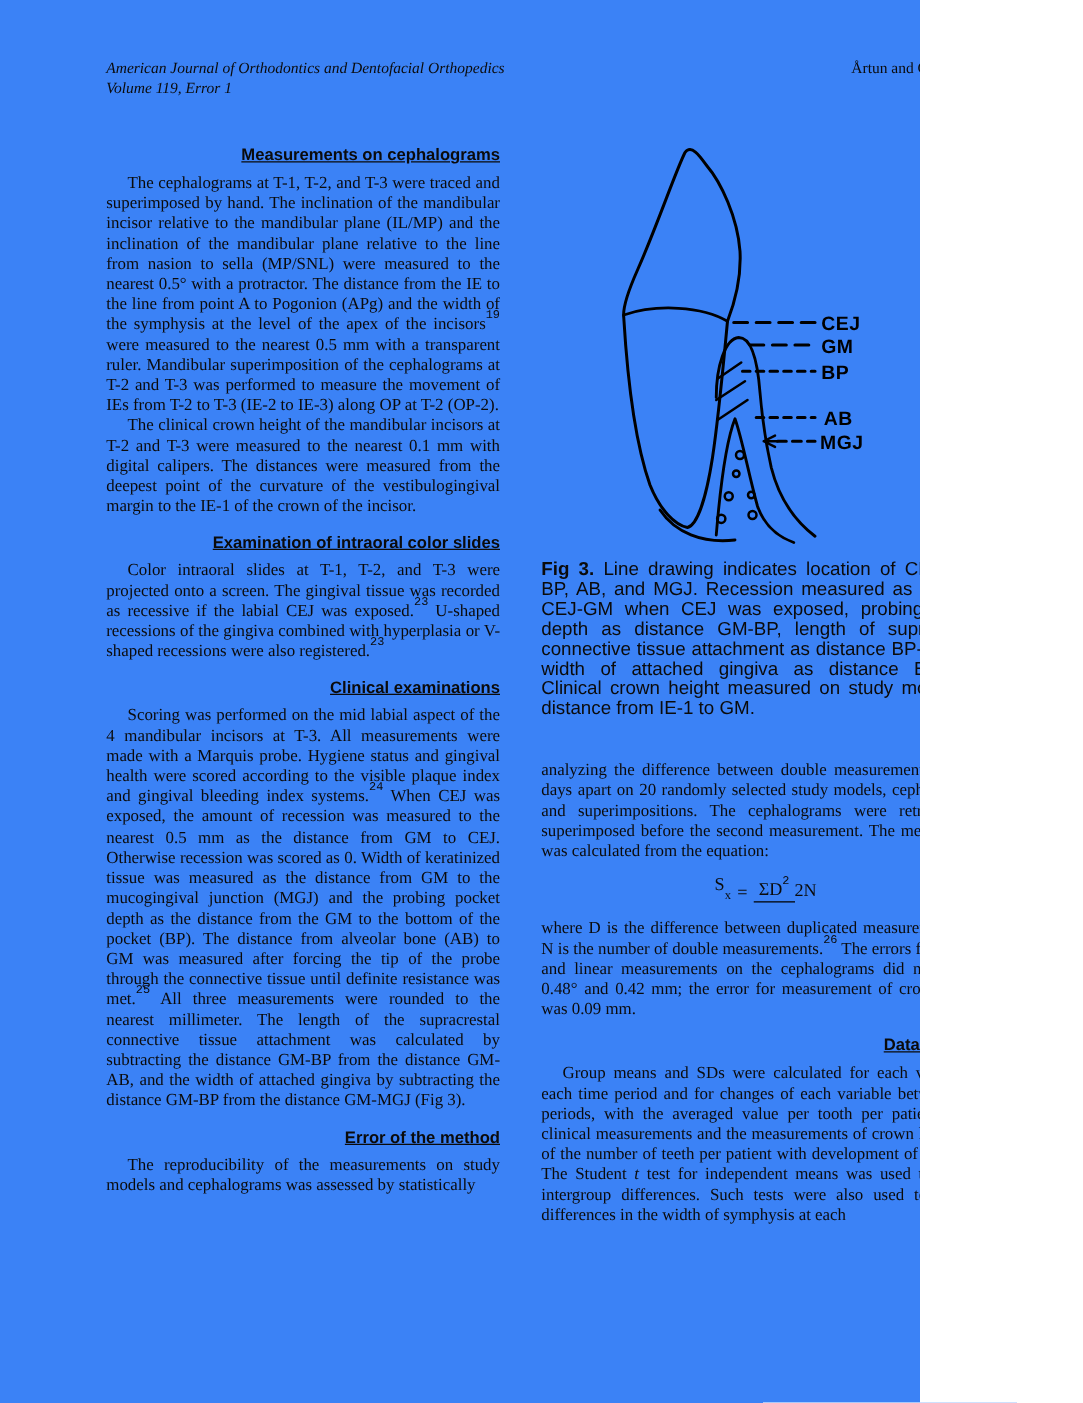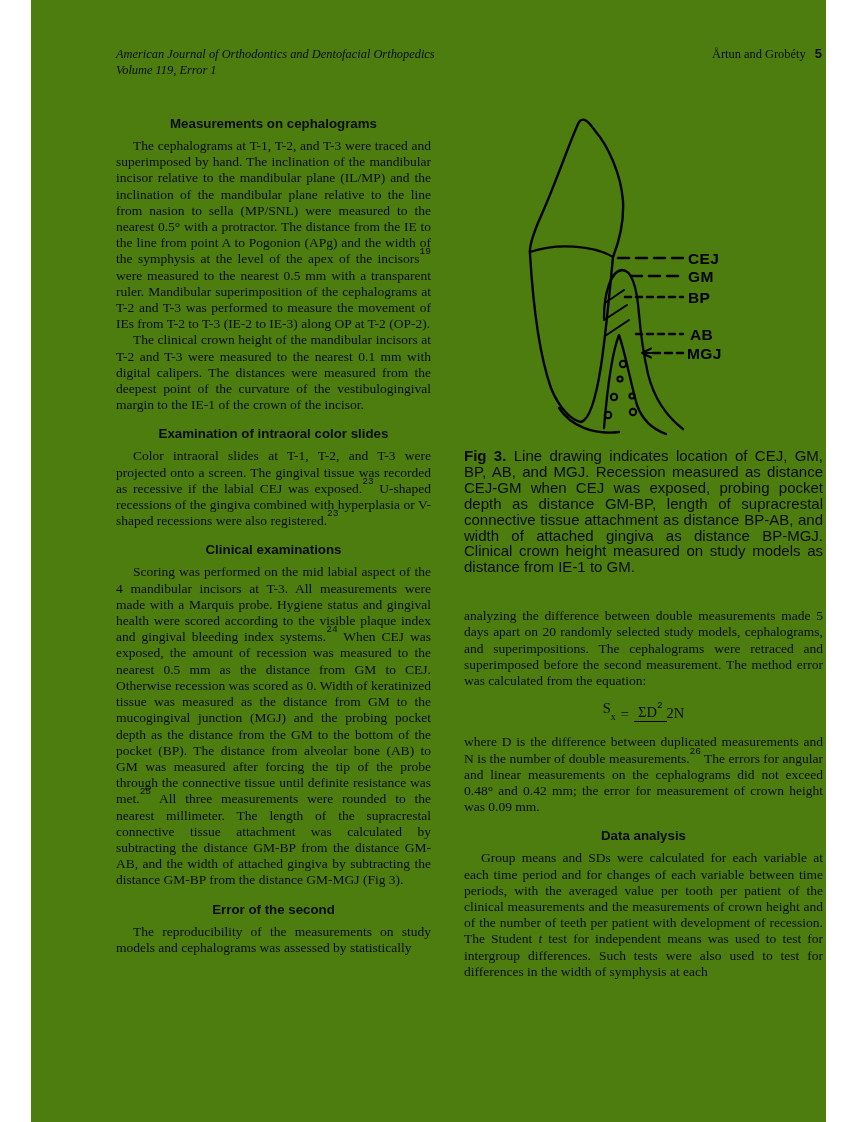--- a/index.html
+++ b/index.html
@@ -1,23 +1,22 @@
 <!DOCTYPE html>
 <html><head>
 <meta charset="utf-8">
 <style>
   html,body{margin:0;padding:0;background:#ffffff;}
   .page{
     position:relative;
-    width:795px;height:1122px;
-    background:#4d7c0f;
+    width:736px;height:1122px;
+    background:#3b82f6;
     color:#0b0b0b;
     font-family:"Liberation Serif", serif;
     overflow:hidden;
-    margin-left:31px;
   }
   
   .runhead{
     position:absolute;left:85px;top:46px;width:706px;
     display:flex;justify-content:space-between;align-items:flex-start;
     font-size:12.4px;line-height:16px;
   }
   .runhead .left{font-style:italic;}
   .runhead .right{white-space:nowrap;}
   .runhead .authors{}
@@ -25,21 +24,21 @@
     font-family:"Liberation Sans",sans-serif;
     font-weight:bold;font-style:normal;font-size:13px;margin-left:6px;
   }
   
   .col{position:absolute;top:108px;font-size:13.5px;line-height:16.2px;text-align:justify;}
   .col-left{left:85px;width:315px;}
   .col-right{left:433px;width:359px;}
   h3.sec{
     font-family:"Liberation Sans",sans-serif;
     font-size:13.3px;font-weight:bold;line-height:16px;
-    margin:13px 0 6px 0;text-align:center;
+    margin:13px 0 6px 0;text-align:right;text-decoration:underline;
   }
   .col-left h3.sec:first-child{margin-top:8px;}
   p.body{margin:0;}
   p.indent{text-indent:17px;}
   sup{font-size:9.5px;line-height:0;position:relative;top:-3.5px;font-family:Liberation Mono, monospace;}
   
   .figure{width:340px;height:332px;margin-left:37px;}
   .figure svg{display:block;}
   .caption{
     font-family:"Liberation Sans",sans-serif;
@@ -80,21 +79,21 @@
     <p class="body indent">The cephalograms at T-1, T-2, and T-3 were traced and superimposed by hand. The inclination of the mandibular incisor relative to the mandibular plane (IL/MP) and the inclination of the mandibular plane relative to the line from nasion to sella (MP/SNL) were measured to the nearest 0.5° with a protractor. The distance from the IE to the line from point A to Pogonion (APg) and the width of the symphysis at the level of the apex of the incisors<sup>19</sup> were measured to the nearest 0.5 mm with a transparent ruler. Mandibular superimposition of the cephalograms at T-2 and T-3 was performed to measure the movement of IEs from T-2 to T-3 (IE-2 to IE-3) along OP at T-2 (OP-2).</p>
 
     <p class="body indent">The clinical crown height of the mandibular incisors at T-2 and T-3 were measured to the nearest 0.1 mm with digital calipers. The distances were measured from the deepest point of the curvature of the vestibulogingival margin to the IE-1 of the crown of the incisor.</p>
 
     <h3 class="sec">Examination of intraoral color slides</h3>
     <p class="body indent">Color intraoral slides at T-1, T-2, and T-3 were projected onto a screen. The gingival tissue was recorded as recessive if the labial CEJ was exposed.<sup>23</sup> U-shaped recessions of the gingiva combined with hyperplasia or V-shaped recessions were also registered.<sup>23</sup></p>
 
     <h3 class="sec">Clinical examinations</h3>
     <p class="body indent">Scoring was performed on the mid labial aspect of the 4 mandibular incisors at T-3. All measurements were made with a Marquis probe. Hygiene status and gingival health were scored according to the visible plaque index and gingival bleeding index systems.<sup>24</sup> When CEJ was exposed, the amount of recession was measured to the nearest 0.5 mm as the distance from GM to CEJ. Otherwise recession was scored as 0. Width of keratinized tissue was measured as the distance from GM to the mucogingival junction (MGJ) and the probing pocket depth as the distance from the GM to the bottom of the pocket (BP). The distance from alveolar bone (AB) to GM was measured after forcing the tip of the probe through the connective tissue until definite resistance was met.<sup>25</sup> All three measurements were rounded to the nearest millimeter. The length of the supracrestal connective tissue attachment was calculated by subtracting the distance GM-BP from the distance GM-AB, and the width of attached gingiva by subtracting the distance GM-BP from the distance GM-MGJ (Fig 3).</p>
 
-    <h3 class="sec">Error of the second</h3>
+    <h3 class="sec">Error of the method</h3>
     <p class="body indent">The reproducibility of the measurements on study models and cephalograms was assessed by statistically</p>
   </div>
 
   <div class="col col-right">
 
     <div class="figure">
       <svg width="340" height="332" viewBox="0 0 340 332" fill="none" stroke="#000" stroke-linecap="round" stroke-linejoin="round">
 
         <path stroke-width="2.4" d="
           M 78,14

